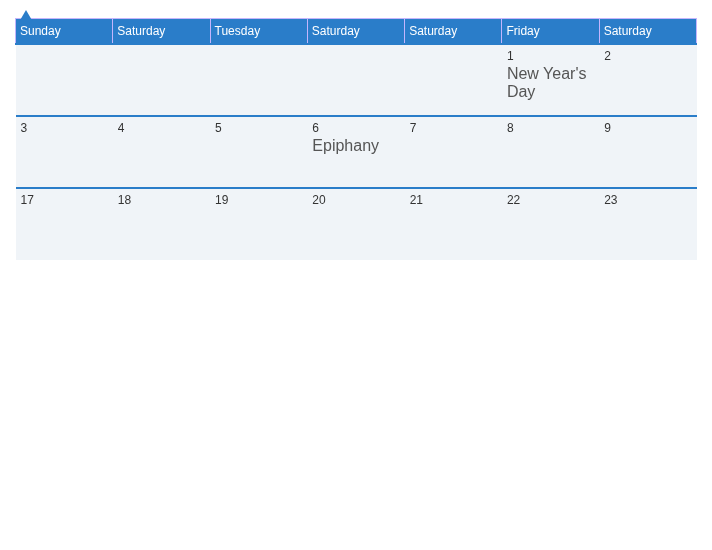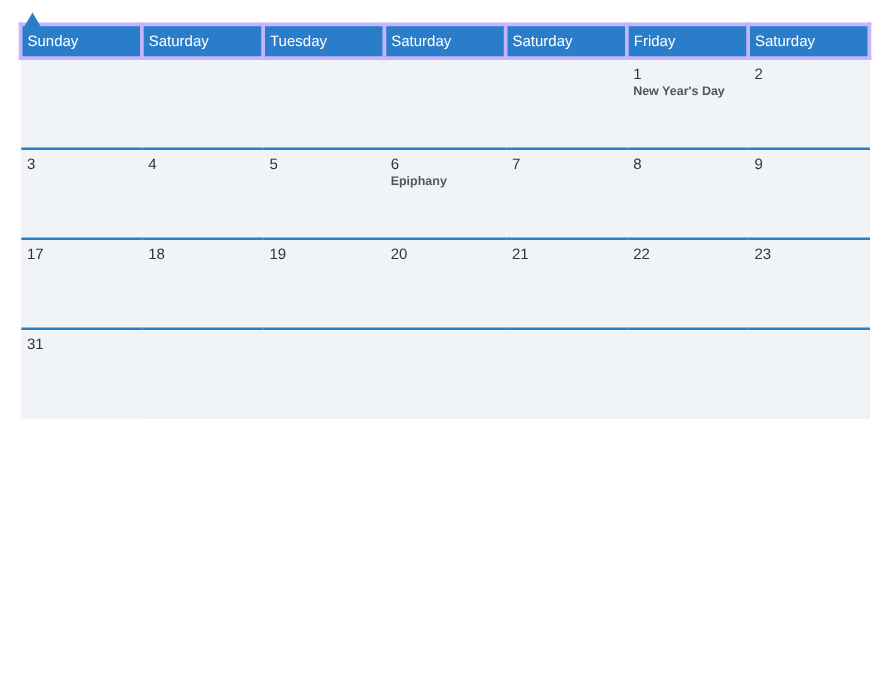--- a/index.html
+++ b/index.html
@@ -73,45 +73,44 @@
     }
     .calendar-table thead tr {
       background-color: #2a7dc9;
       color: #fff;
     }
     .calendar-table thead th {
       padding: 5px 4px;
       text-align: left;
       font-size: 12px;
       font-weight: normal;
-      border: 3px solid #c4b5fd;
+      border: 1px solid #c4b5fd;
     }
     .calendar-table tbody tr {
       background-color: #f0f4f8;
       border-top: 2px solid #2a7dc9;
     }
     .calendar-table tbody td {
       padding: 4px 5px 4px 5px;
       vertical-align: top;
       font-size: 12px;
       color: #333;
       height: 72px;
       border: none;
     }
     .day-number {
       font-size: 12px;
       color: #333;
       display: block;
     }
     .holiday-name {
-      font-size: 10px;
+      font-size: 16px;
       color: #555;
       display: block;
       margin-top: 2px;
-      font-weight: bold;
     }
     .empty-cell {
       background-color: #f0f4f8;
     }
   </style>
 </head>
 <body>
 
 <div class="calendar-container">
   <div class="header">
@@ -195,26 +194,15 @@
           <td>
             <span class="day-number">21</span>
           </td>
           <td>
             <span class="day-number">22</span>
           </td>
           <td>
             <span class="day-number">23</span>
           </td>
         </tr>
-        <tr>
-          <td>
-            <span class="day-number">31</span>
-          </td>
-          <td class="empty-cell"></td>
-          <td class="empty-cell"></td>
-          <td class="empty-cell"></td>
-          <td class="empty-cell"></td>
-          <td class="empty-cell"></td>
-          <td class="empty-cell"></td>
-        </tr>
       </tbody>
   </table>
 </div>
 
 </body></html>

